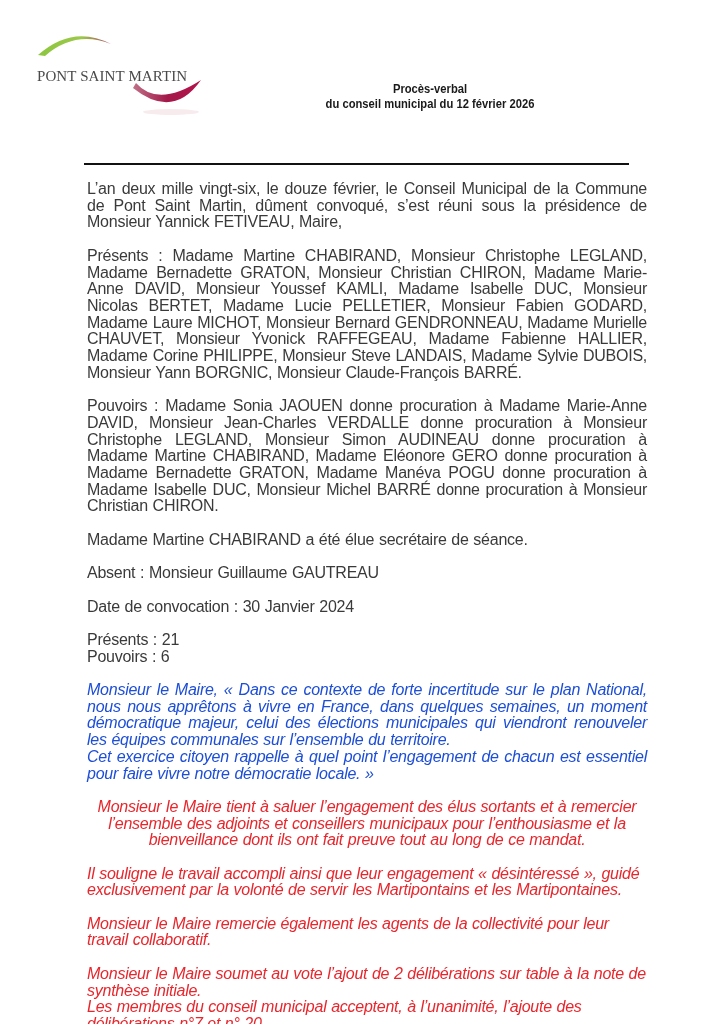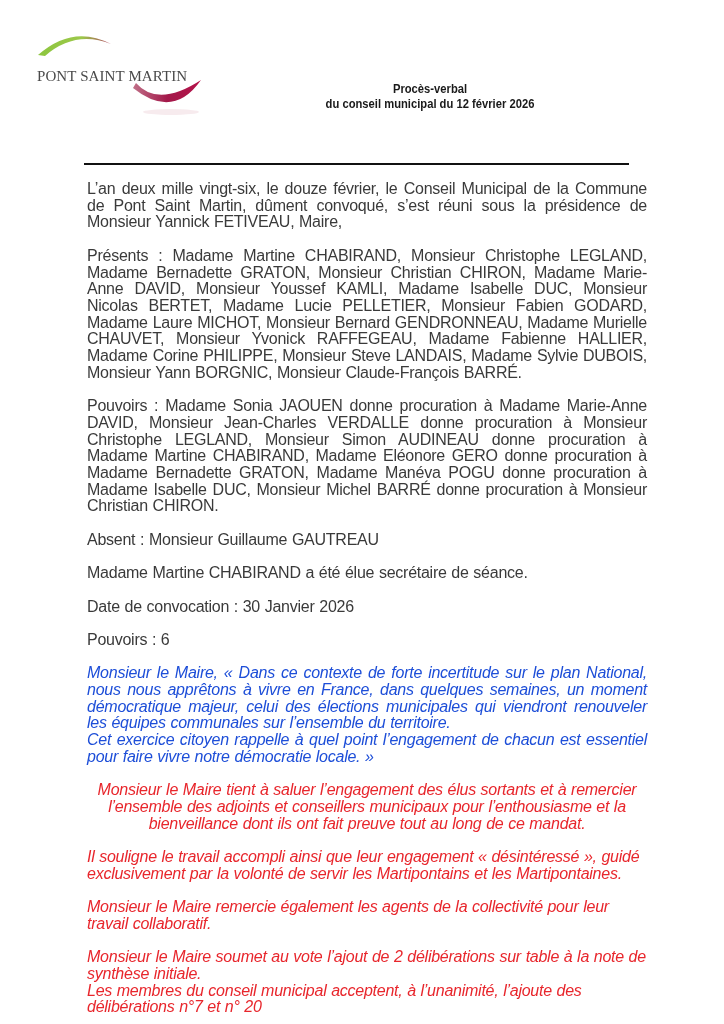--- a/index.html
+++ b/index.html
@@ -105,24 +105,25 @@
   <div>Procès-verbal</div>
   <div>du conseil municipal du 12 février 2026</div>
 </div>
 
 <div class="rule"></div>
 
 <div class="content">
   <p>L’an deux mille vingt-six, le douze février, le Conseil Municipal de la Commune de Pont Saint Martin, dûment convoqué, s’est réuni sous la présidence de Monsieur Yannick FETIVEAU, Maire,</p>
   <p>Présents : Madame Martine CHABIRAND, Monsieur Christophe LEGLAND, Madame Bernadette GRATON, Monsieur Christian CHIRON, Madame Marie-Anne DAVID, Monsieur Youssef KAMLI, Madame Isabelle DUC, Monsieur Nicolas BERTET, Madame Lucie PELLETIER, Monsieur Fabien GODARD, Madame Laure MICHOT, Monsieur Bernard GENDRONNEAU, Madame Murielle CHAUVET, Monsieur Yvonick RAFFEGEAU, Madame Fabienne HALLIER, Madame Corine PHILIPPE, Monsieur Steve LANDAIS, Madame Sylvie DUBOIS, Monsieur Yann BORGNIC, Monsieur Claude-François BARRÉ.</p>
   <p>Pouvoirs : Madame Sonia JAOUEN donne procuration à Madame Marie-Anne DAVID, Monsieur Jean-Charles VERDALLE donne procuration à Monsieur Christophe LEGLAND, Monsieur Simon AUDINEAU donne procuration à Madame Martine CHABIRAND, Madame Eléonore GERO donne procuration à Madame Bernadette GRATON, Madame Manéva POGU donne procuration à Madame Isabelle DUC, Monsieur Michel BARRÉ donne procuration à Monsieur Christian CHIRON.</p>
+  <p class="left">Madame Martine CHABIRAND a été élue secrétaire de séance.</p>
   <p class="left">Absent : Monsieur Guillaume GAUTREAU</p>
-  <p class="left">Madame Martine CHABIRAND a été élue secrétaire de séance.</p>
-  <p class="left">Date de convocation :  30 Janvier 2026</p>
+  <p class="left">Date de convocation :  30 Janvier 2024</p>
   <p class="left stats">
+    <span style="display:block">Présents : 21</span>
     <span style="display:block">Pouvoirs : 6</span>
   </p>
   <p class="red" style="color: #1d4ed8;">
     <span>Monsieur le Maire, « Dans ce contexte de forte incertitude sur le plan National, nous nous apprêtons à vivre en France, dans quelques semaines, un moment démocratique majeur, celui des élections municipales qui viendront renouveler les équipes communales sur l’ensemble du territoire.</span><br>
     <span>Cet exercice citoyen rappelle à quel point l’engagement de chacun est essentiel pour faire vivre notre démocratie locale. »</span>
   </p>
   <p class="red left" style="color: rgb(232, 38, 44); text-align: center;">Monsieur le Maire tient à saluer l’engagement des élus sortants et à remercier l’ensemble des adjoints et conseillers municipaux pour l’enthousiasme et la bienveillance dont ils ont fait preuve tout au long de ce mandat.</p>
   <p class="red left" style="color: rgb(232, 38, 44);">Il souligne le travail accompli ainsi que leur engagement « désintéressé », guidé exclusivement par la volonté de servir les Martipontains et les Martipontaines.</p>
   <p class="red left" style="color: rgb(232, 38, 44);">Monsieur le Maire remercie également les agents de la collectivité pour leur travail collaboratif.</p>
   <p class="red left" style="color: rgb(232, 38, 44);">

